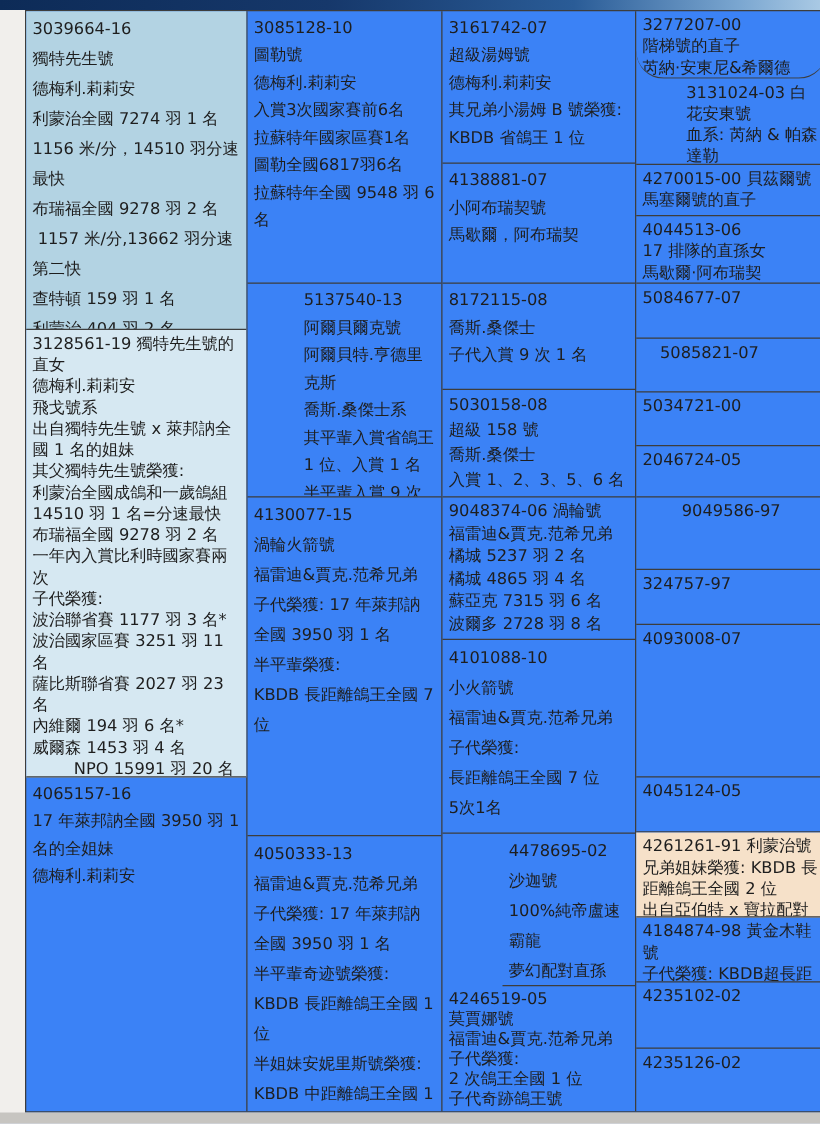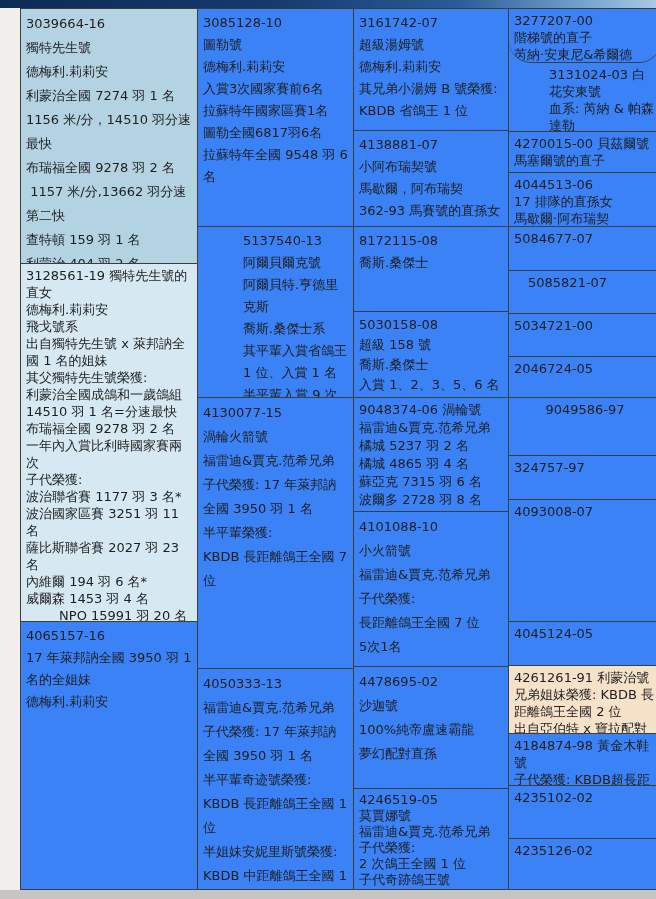--- a/index.html
+++ b/index.html
@@ -118,25 +118,25 @@
           <div class="line ring">3161742-07</div>
           <div class="line">超級湯姆號</div>
           <div class="line">德梅利.莉莉安</div>
           <div class="line">其兄弟小湯姆 B 號榮獲:</div>
           <div class="line">KBDB 省鴿王 1 位</div>
         </div>
         <div class="cell" style="height: 96px; line-height: 22px;">
           <div class="line ring">4138881-07</div>
           <div class="line">小阿布瑞契號</div>
           <div class="line">馬歇爾，阿布瑞契</div>
-          <div class="line">362-93 馬賽號的直孫女</div>
         </div>
         <div class="cell" style="height: 86px; line-height: 22px;">
           <div class="line ring">8172115-08</div>
           <div class="line">喬斯.桑傑士</div>
+          <div class="line">子代入賞 9 次 1 名</div>
         </div>
         <div class="cell" style="height: 86px; line-height: 20px;">
           <div class="line ring">5030158-08</div>
           <div class="line">超級 158 號</div>
           <div class="line">喬斯.桑傑士</div>
           <div class="line">入賞 1、2、3、5、6 名</div>
         </div>
         <div class="cell" style="height: 114px; line-height: 18px;">
           <div class="line ring">9048374-06 渦輪號</div>
           <div class="line">福雷迪&amp;賈克.范希兄弟</div>
@@ -146,21 +146,21 @@
           <div class="line">波爾多 2728 羽 8 名</div>
         </div>
         <div class="cell" style="height: 155px; line-height: 24px;">
           <div class="line ring">4101088-10</div>
           <div class="line">小火箭號</div>
           <div class="line">福雷迪&amp;賈克.范希兄弟</div>
           <div class="line">子代榮獲:</div>
           <div class="line">長距離鴿王全國 7 位</div>
           <div class="line">5次1名</div>
         </div>
-        <div class="cell" style="height: 123px; line-height: 24px;">
+        <div class="cell" style="height: 123px; line-height: 24px; margin-left: 48px;">
           <div class="line ring">4478695-02</div>
           <div class="line">沙迦號</div>
           <div class="line">100%純帝盧速霸龍</div>
           <div class="line">夢幻配對直孫</div>
         </div>
         <div class="cell" style="height: 100px; line-height: 16px;">
           <div class="line ring">4246519-05</div>
           <div class="line">莫賈娜號</div>
           <div class="line">福雷迪&amp;賈克.范希兄弟</div>
           <div class="line">子代榮獲:</div>

